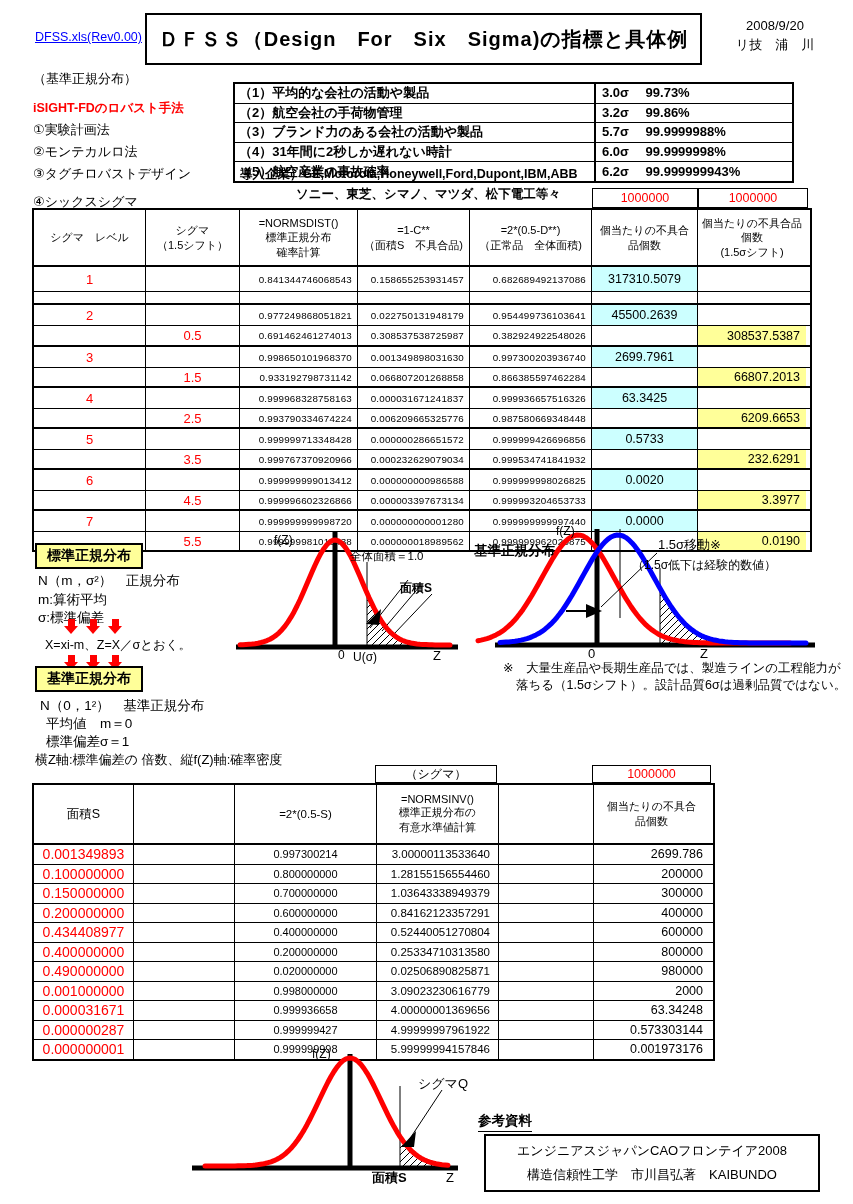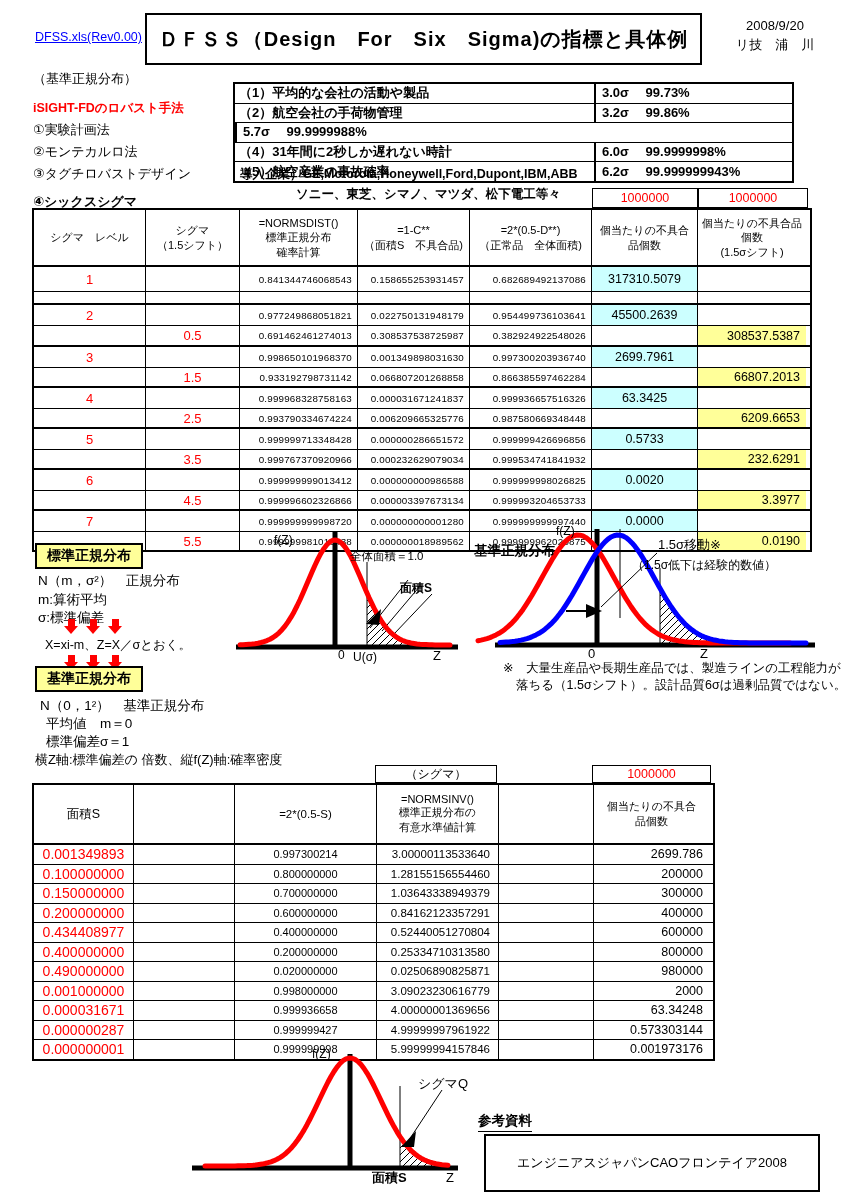--- a/index.html
+++ b/index.html
@@ -88,32 +88,33 @@
   <div class="abs title-box">ＤＦＳＳ（Design　For　Six　Sigma)の指標と具体例</div>
   <div class="abs date-block">
     <div>2008/9/20</div>
     <div>リ技　浦　川</div>
   </div>
 
   <div class="abs robust-head">iSIGHT-FDのロバスト手法</div>
   <div class="abs robust-item" style="top:121px;">①実験計画法</div>
   <div class="abs robust-item" style="top:143px;">②モンテカルロ法</div>
   <div class="abs robust-item" style="top:165px;">③タグチロバストデザイン</div>
-  <div class="abs robust-item" style="top:193px;font-weight:bold;">④シックスシグマ</div>
+  <div class="abs robust-item" style="top:193px;font-weight:normal;">④シックスシグマ</div>
 
   <div class="abs ex-table" id="ex-table">
       <div class="exrow">
         <div class="exlabel">（1）平均的な会社の活動や製品</div>
         <div class="exvalue">3.0σ　 99.73%</div>
       </div>
       <div class="exrow">
         <div class="exlabel">（2）航空会社の手荷物管理</div>
         <div class="exvalue">3.2σ　 99.86%</div>
       </div>
       <div class="exrow">
+        <div class="exlabel">（3）ブランド力のある会社の活動や製品</div>
         <div class="exvalue">5.7σ　 99.9999988%</div>
       </div>
       <div class="exrow">
         <div class="exlabel">（4）31年間に2秒しか遅れない時計</div>
         <div class="exvalue">6.0σ　 99.9999998%</div>
       </div>
       <div class="exrow">
         <div class="exlabel">（5）航空産業の事故確率</div>
         <div class="exvalue">6.2σ　 99.999999943%</div>
       </div>
@@ -480,15 +481,16 @@
     <polygon points="221,101 236,85 234,101" fill="#000"></polygon>
     <text x="132" y="12" font-size="12">f(Z)</text>
     <text x="238" y="42" font-size="13">シグマQ</text>
     <text x="192" y="136" font-size="13" font-weight="bold">面積S</text>
     <text x="266" y="136" font-size="13">Z</text>
   </svg>
 
   <div class="abs ref-head">参考資料</div>
   <div class="abs ref-box">
     <div>エンジニアスジャパンCAOフロンテイア2008</div>
+    <div>構造信頼性工学　市川昌弘著　KAIBUNDO</div>
   </div>
 
 </div>
 
 </body></html>

